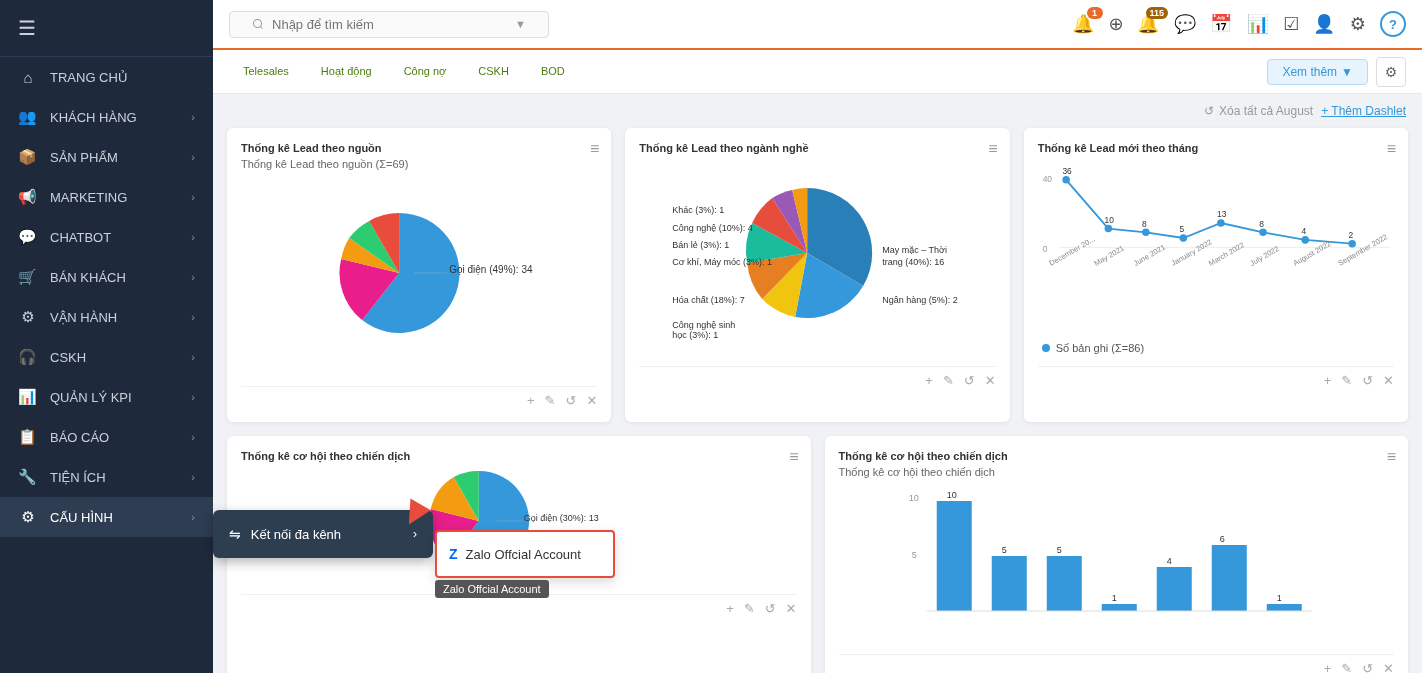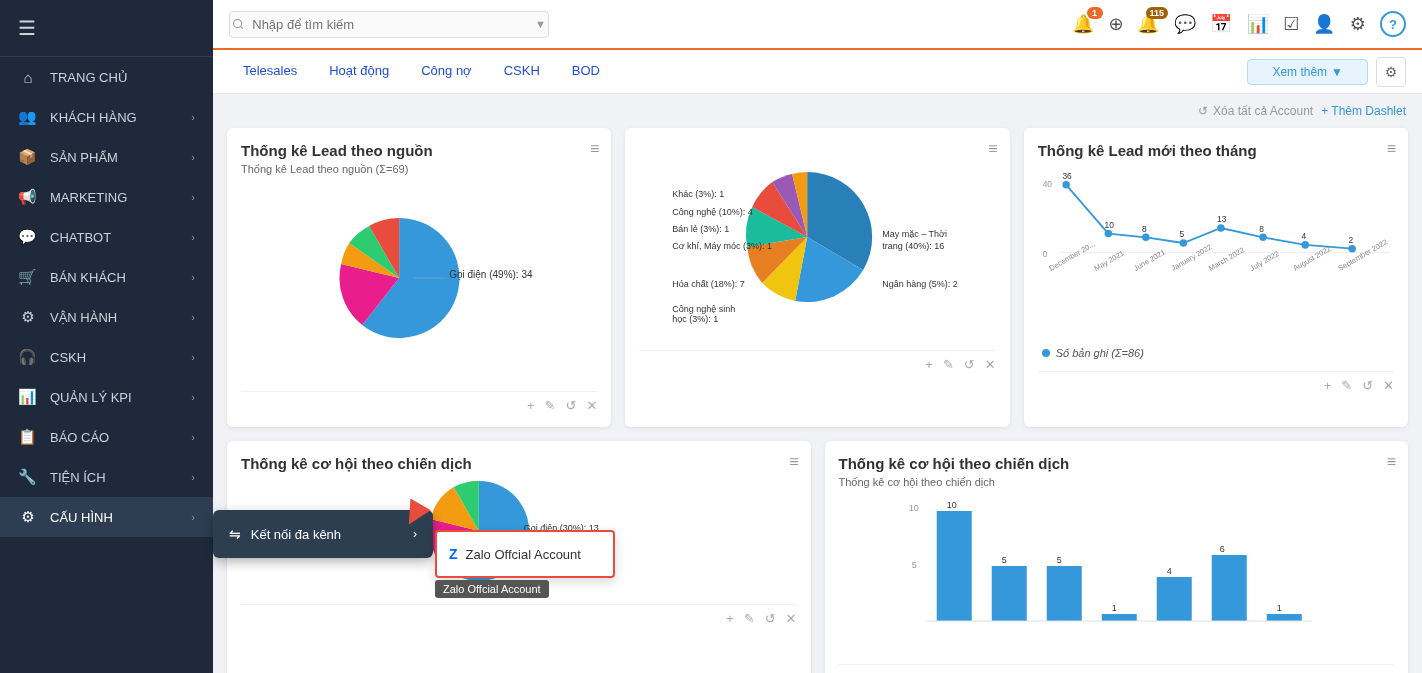--- a/index.html
+++ b/index.html
@@ -28,21 +28,21 @@
 
     
     .topbar {
       position: fixed; top: 0; left: 213px; right: 0; height: 50px;
       background: #fff; border-bottom: 2px solid #e96b2b;
       display: flex; align-items: center; padding: 0 16px; z-index: 90;
       gap: 12px;
     }
     .search-bar {
       flex: 1; max-width: 320px; display: flex; align-items: center;
-      border: 1px solid #ddd; border-radius: 4px; padding: 5px 2px;
+      border: 1px solid #ddd; border-radius: 4px; padding: 5px 22px;
       background: #fafafa; gap: 8px;
     }
     .search-bar input { border: none; background: transparent; outline: none; font-size: 13px; color: #999; width: 100%; }
     .search-dropdown { font-size: 11px; color: #999; cursor: pointer; }
     .topbar-icons { margin-left: auto; display: flex; align-items: center; gap: 14px; }
     .topbar-icon-wrap { position: relative; cursor: pointer; color: #555; font-size: 18px; display: flex; align-items: center; }
     .badge {
       position: absolute; top: -6px; right: -8px;
       background: #a16207; color: #fff; font-size: 9px;
       border-radius: 10px; padding: 1px 4px; font-weight: bold; min-width: 16px; text-align: center;
@@ -60,59 +60,59 @@
       overflow-y: auto; background: #f0f2f5;
     }
 
     
     .tabs-bar {
       background: #fff; padding: 0 16px;
       display: flex; align-items: center; border-bottom: 1px solid #e8e8e8;
       gap: 4px; height: 44px;
     }
     .tab-item {
-      padding: 10px 14px; font-size: 13px; color: #1d4ed8; cursor: pointer;
+      padding: 10px 14px; font-size: 11px; color: #4d7c0f; cursor: pointer;
       border-bottom: 2px solid transparent; white-space: nowrap;
     }
     .tabs-right { margin-left: auto; display: flex; align-items: center; gap: 8px; }
     .btn-xem-them {
       display: flex; align-items: center; gap: 4px;
       background: #e8f4fd; color: #3498db; border: 1px solid #b8d9f2;
-      border-radius: 4px; padding: 5px 24px; font-size: 12px; cursor: pointer;
+      border-radius: 4px; padding: 5px 14px; font-size: 12px; cursor: pointer;
     }
     .btn-settings {
       width: 30px; height: 30px; border: 1px solid #ddd; border-radius: 4px;
       display: flex; align-items: center; justify-content: center;
       color: #666; cursor: pointer; background: #fff; font-size: 14px;
     }
 
     
     .action-bar {
       display: flex; align-items: center; justify-content: flex-end;
       padding: 10px 16px; gap: 8px;
     }
     .btn-xoa {
       display: flex; align-items: center; gap: 5px;
       color: #999; font-size: 12px; cursor: pointer; border: none; background: none;
     }
     .btn-them-dashlet {
       display: flex; gap: 5px;
-      color: #3498db; font-size: 12px; cursor: pointer; border: none; background: none;
+      color: #3498db; font-size: 12px; cursor: pointer; border: none; background: none; text-decoration: underline;
     }
 
     
     .dashboard-grid {
       display: grid; grid-template-columns: 1fr 1fr 1fr;
       gap: 14px; padding: 0 14px 14px 14px;
     }
     .dashlet-card {
       background: #fff; border-radius: 6px; box-shadow: 0 1px 4px rgba(0,0,0,0.08);
       padding: 14px; position: relative;
     }
-    .dashlet-title { font-size: 15px; font-weight: 600; color: #333; margin-bottom: 4px; }
+    .dashlet-title { font-size: 11px; font-weight: 600; color: #333; margin-bottom: 4px; }
     .dashlet-subtitle { font-size: 11px; color: #666; margin-bottom: 8px; }
     .dashlet-menu {
       position: absolute; top: 12px; right: 12px; color: #999; cursor: pointer; font-size: 16px;
     }
     .dashlet-footer {
       display: flex; align-items: center; justify-content: flex-end;
       gap: 10px; margin-top: 8px; border-top: 1px solid #f0f0f0; padding-top: 6px;
     }
     .dashlet-footer-icon { color: #aaa; font-size: 13px; cursor: pointer; }
     .pie-chart-area { width: 100%; height: 200px; display: flex; align-items: center; justify-content: center; text-decoration: underline; }
@@ -322,21 +322,21 @@
       </div>
       <div class="btn-settings">
         <span>⚙</span>
       </div>
     </div>
   </div>
 
   <div class="action-bar">
     <button class="btn-xoa">
       <span>↺</span>
-      <span>Xóa tất cả Account</span>
+      <span>Xóa tất cả August</span>
     </button>
     <button class="btn-them-dashlet">
       <span>+ Thêm Dashlet</span>
     </button>
   </div>
 
   <div class="dashboard-grid">
 
     <div class="dashlet-card">
       <div class="dashlet-title">Thống kê Lead theo nguồn</div>
@@ -362,20 +362,21 @@
       </div>
       <div class="dashlet-footer">
         <span class="dashlet-footer-icon">+</span>
         <span class="dashlet-footer-icon">✎</span>
         <span class="dashlet-footer-icon">↺</span>
         <span class="dashlet-footer-icon">✕</span>
       </div>
     </div>
 
     <div class="dashlet-card">
+      <div class="dashlet-title">Thống kê Lead theo ngành nghề</div>
       <span class="dashlet-menu">≡</span>
       <div class="pie-chart-area">
         <svg viewBox="0 0 300 170" width="100%" height="170">
           <g transform="translate(140,80)">
 
             <path d="M0,0 L0,-65 A65,65 0 0,1 56,33 Z" fill="#2980b9"></path>
 
             <path d="M0,0 L56,33 A65,65 0 0,1 -12,64 Z" fill="#3498db"></path>
 
             <path d="M0,0 L-12,64 A65,65 0 0,1 -45,46 Z" fill="#f1c40f"></path>
@@ -441,21 +442,21 @@
           <text x="14" y="110" font-size="8" fill="#888" transform="rotate(-30,14,110)">December 20...</text>
           <text x="62" y="110" font-size="8" fill="#888" transform="rotate(-30,62,110)">May 2021</text>
           <text x="104" y="110" font-size="8" fill="#888" transform="rotate(-30,104,110)">June 2021</text>
           <text x="144" y="110" font-size="8" fill="#888" transform="rotate(-30,144,110)">January 2022</text>
           <text x="184" y="110" font-size="8" fill="#888" transform="rotate(-30,184,110)">March 2022</text>
           <text x="228" y="110" font-size="8" fill="#888" transform="rotate(-30,228,110)">July 2022</text>
           <text x="274" y="110" font-size="8" fill="#888" transform="rotate(-30,274,110)">August 2022</text>
           <text x="322" y="110" font-size="8" fill="#888" transform="rotate(-30,322,110)">September 2022</text>
         </svg>
       </div>
-      <div class="line-legend" style="padding: 0 4px 4px; font-style: italic;">
+      <div class="line-legend" style="padding: 0 4px 4px;">
         <span class="line-dot"></span>
         <span>Số bản ghi (Σ=86)</span>
       </div>
       <div class="dashlet-footer">
         <span class="dashlet-footer-icon">+</span>
         <span class="dashlet-footer-icon">✎</span>
         <span class="dashlet-footer-icon">↺</span>
         <span class="dashlet-footer-icon">✕</span>
       </div>
     </div>

